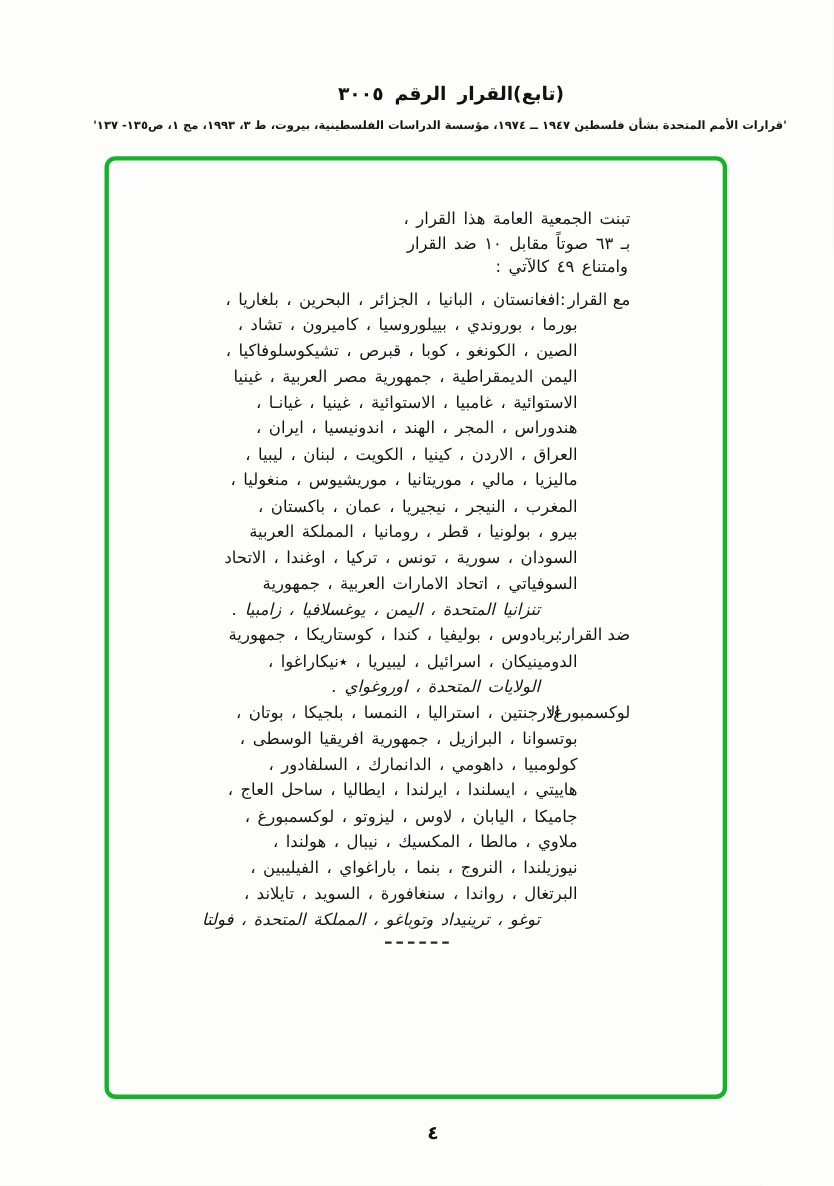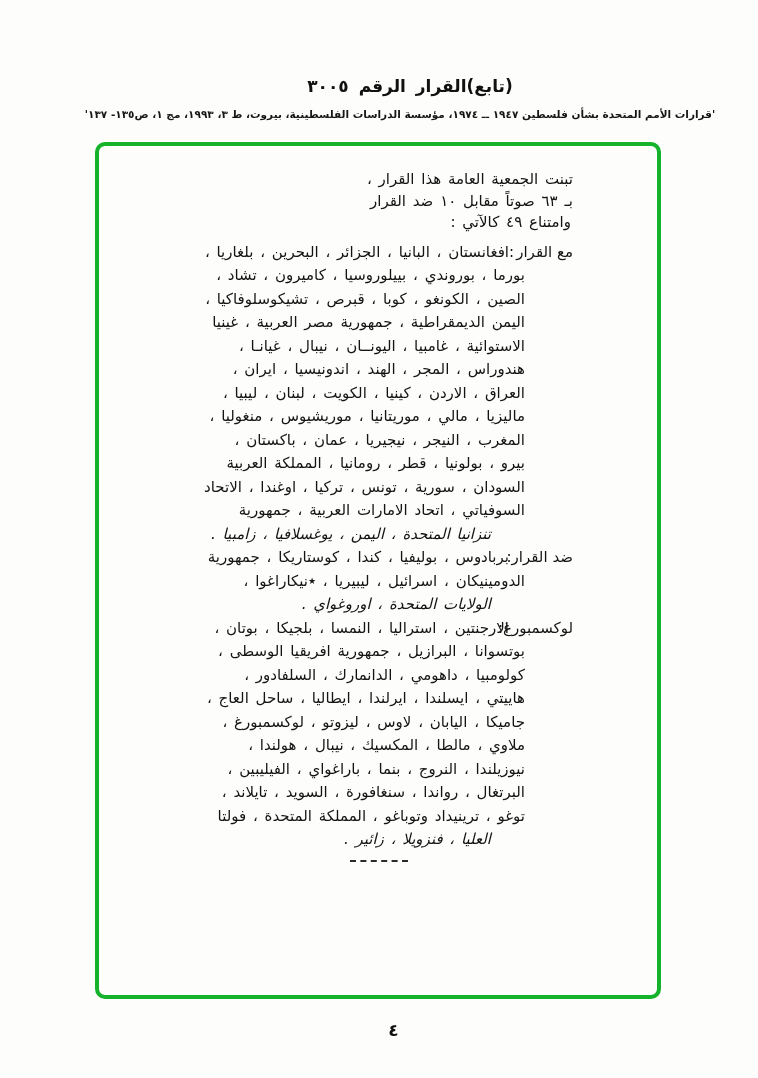--- a/index.html
+++ b/index.html
@@ -39,21 +39,21 @@
     border:4px solid #15b22c;
     border-radius:10px;
     background:transparent;
   }
   .text-col{
     direction:rtl;
     padding:23px 84px 0 86px;
     font-size:15px;
     color:#141414;
   }
-  .intro{margin-bottom:7px;}
+  .intro{margin-bottom:7px;margin-top:20px;}
   .intro-line{
     text-align:right;
     line-height:21.5px;
     word-spacing:2px;
     white-space:nowrap;
   }
   .intro-line:nth-child(3){padding-right:2px;}
   .intro-line:nth-child(4){padding-right:116px;}
   .section{position:relative;}
   .section-label{
@@ -106,21 +106,21 @@
       <div class="section">
         <div class="section-label">
           <span>مع القرار</span>
             <span>:</span>
         </div>
         <div class="section-lines">
           <div class="line">افغانستان ، البانيا ، الجزائر ، البحرين ، بلغاريا ،</div>
           <div class="line">بورما ، بوروندي ، بييلوروسيا ، كاميرون ، تشاد ،</div>
           <div class="line">الصين ، الكونغو ، كوبا ، قبرص ، تشيكوسلوفاكيا ،</div>
           <div class="line">اليمن الديمقراطية ، جمهورية مصر العربية ، غينيا</div>
-          <div class="line">الاستوائية ، غامبيا ، اليونــان ، نيبال ، غيانـا ،</div>
+          <div class="line">الاستوائية ، غامبيا ، الاستوائية ، غينيا ، غيانـا ،</div>
           <div class="line">هندوراس ، المجر ، الهند ، اندونيسيا ، ايران ،</div>
           <div class="line">العراق ، الاردن ، كينيا ، الكويت ، لبنان ، ليبيا ،</div>
           <div class="line">ماليزيا ، مالي ، موريتانيا ، موريشيوس ، منغوليا ،</div>
           <div class="line">المغرب ، النيجر ، نيجيريا ، عمان ، باكستان ،</div>
           <div class="line">بيرو ، بولونيا ، قطر ، رومانيا ، المملكة العربية</div>
           <div class="line">السودان ، سورية ، تونس ، تركيا ، اوغندا ، الاتحاد</div>
           <div class="line">السوفياتي ، اتحاد الامارات العربية ، جمهورية</div>
           <div class="line">تنزانيا المتحدة ، اليمن ، يوغسلافيا ، زامبيا .</div>
         </div>
       </div>
@@ -145,21 +145,20 @@
         <div class="section-lines">
           <div class="line">الارجنتين ، استراليا ، النمسا ، بلجيكا ، بوتان ،</div>
           <div class="line">بوتسوانا ، البرازيل ، جمهورية افريقيا الوسطى ،</div>
           <div class="line">كولومبيا ، داهومي ، الدانمارك ، السلفادور ،</div>
           <div class="line">هاييتي ، ايسلندا ، ايرلندا ، ايطاليا ، ساحل العاج ،</div>
           <div class="line">جاميكا ، اليابان ، لاوس ، ليزوتو ، لوكسمبورغ ،</div>
           <div class="line">ملاوي ، مالطا ، المكسيك ، نيبال ، هولندا ،</div>
           <div class="line">نيوزيلندا ، النروج ، بنما ، باراغواي ، الفيليبين ،</div>
           <div class="line">البرتغال ، رواندا ، سنغافورة ، السويد ، تايلاند ،</div>
           <div class="line">توغو ، ترينيداد وتوباغو ، المملكة المتحدة ، فولتا</div>
-          <div class="line">العليا ، فنزويلا ، زائير .</div>
         </div>
       </div>
 
       <div class="end-rule"></div>
 
     </div>
   </div>
 
   <div class="page-number">٤</div>
 

